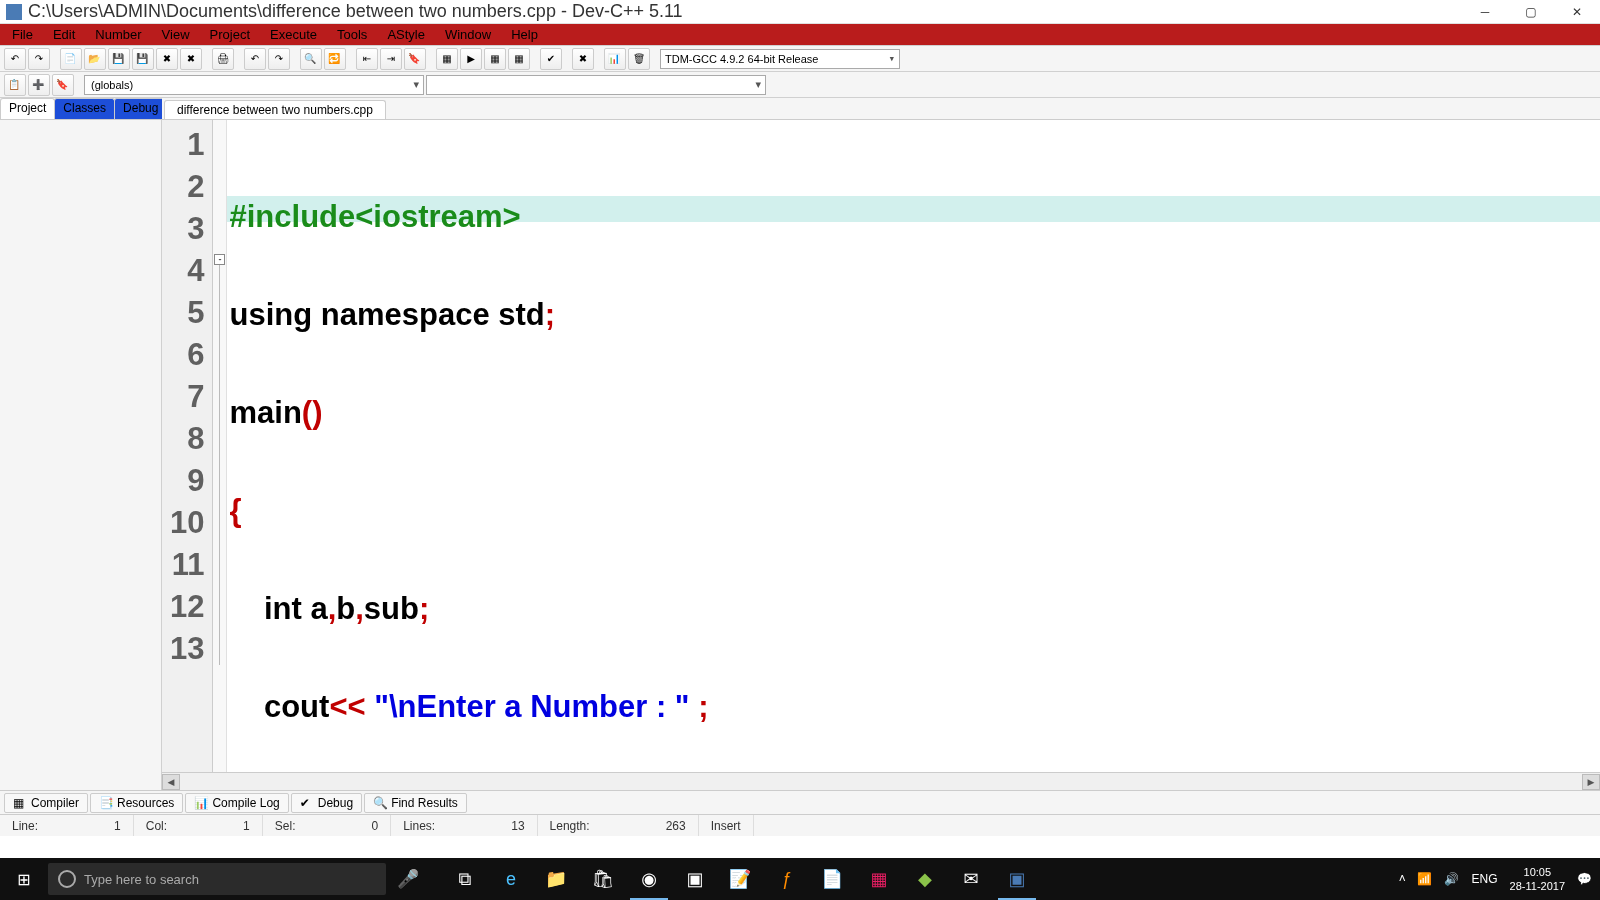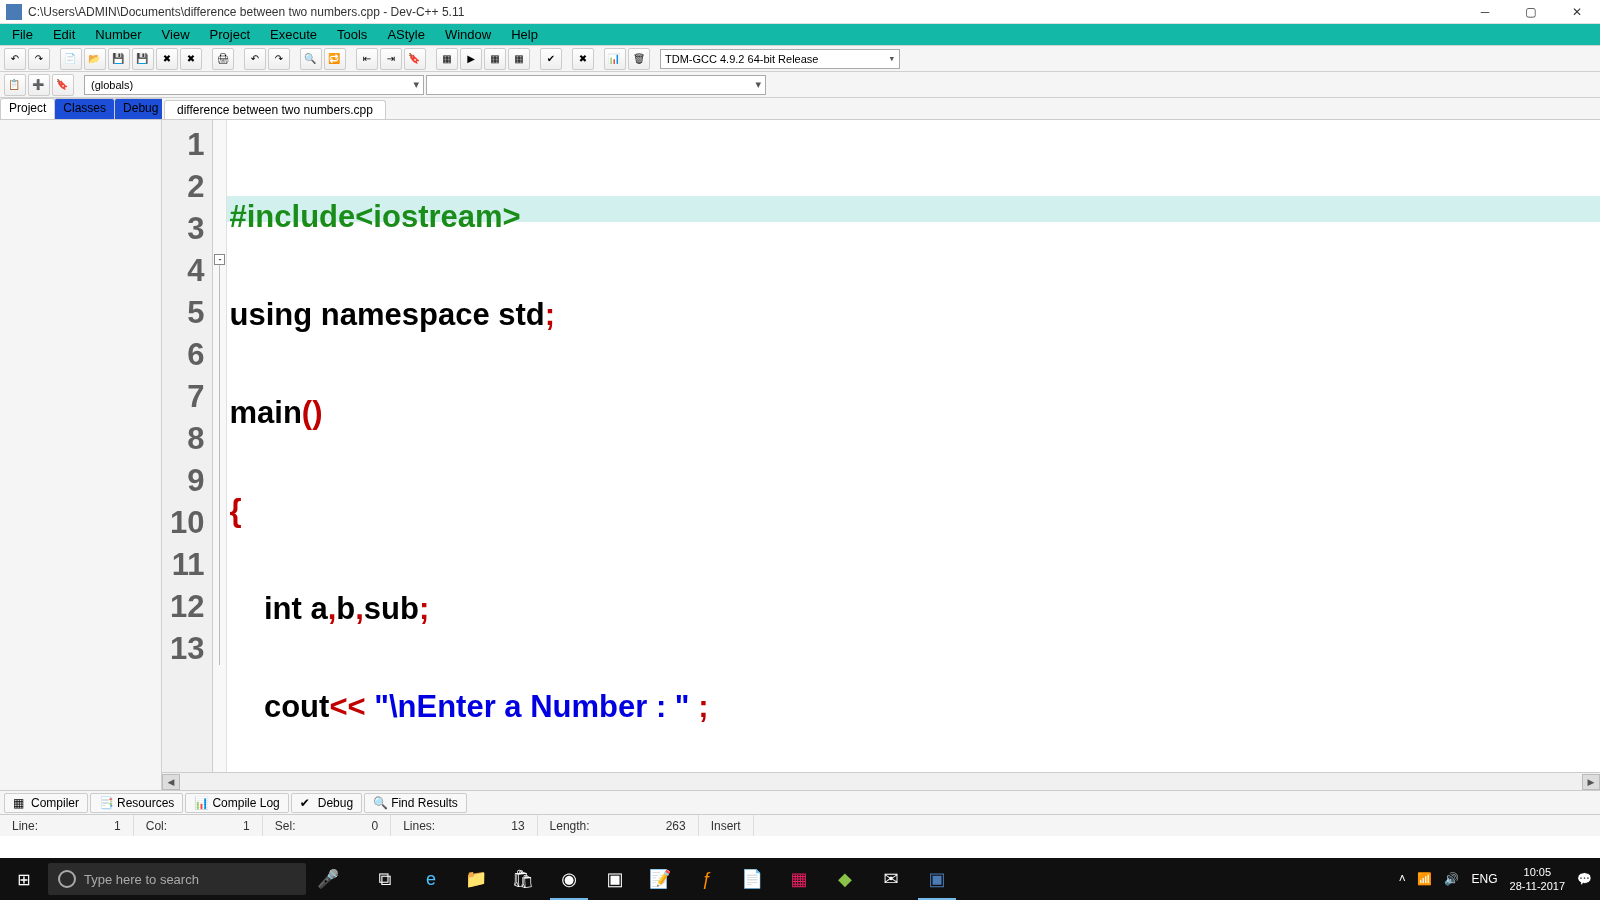--- a/index.html
+++ b/index.html
@@ -1,22 +1,22 @@
 <!DOCTYPE html>
 <html><head>
 <meta charset="utf-8">
 <style>
 * { margin: 0; padding: 0; box-sizing: border-box; font-family: "Segoe UI", Tahoma, sans-serif; }
 body { background: #fff; width: 1600px; height: 900px; overflow: hidden; position: relative; }
 .title-bar { height: 24px; background: #fff; display: flex; align-items: center; border-bottom: 1px solid #e0e0e0; }
 .app-icon { width: 16px; height: 16px; background: #4a7bb5; margin: 0 6px; display: inline-block; }
-.title-text { font-size: 12px; color: #333; flex: 1; }
+.title-text { font-size: 18px; color: #333; flex: 1; }
 .win-controls { display: flex; }
 .win-btn { width: 46px; height: 24px; display: flex; align-items: center; justify-content: center; font-size: 12px; color: #333; }
-.menu-bar { height: 22px; background: #14b8a6; display: flex; align-items: center; padding: 0 2px; border-bottom: 1px solid #d0d0d0; }
+.menu-bar { height: 22px; background: #b91c1c; display: flex; align-items: center; padding: 0 2px; border-bottom: 1px solid #d0d0d0; }
 .menu-item { padding: 2px 10px; font-size: 13px; color: #000; }
 .toolbar1 { height: 26px; background: #f5f5f5; display: flex; align-items: center; padding: 0 4px; gap: 2px; border-bottom: 1px solid #d0d0d0; }
 .tb-btn { width: 22px; height: 22px; border: 1px solid #ccc; background: linear-gradient(#fff,#eee); border-radius: 2px; display: flex; align-items: center; justify-content: center; font-size: 10px; }
 .tb-sep { width: 6px; }
 .compiler-combo { height: 20px; border: 1px solid #aaa; background: #fff; font-size: 11px; font-family: monospace; padding: 0 18px 0 4px; display: flex; align-items: center; position: relative; min-width: 240px; }
 .compiler-combo::after { content: "▾"; position: absolute; right: 4px; color: #555; }
 .toolbar2 { height: 26px; background: #f5f5f5; display: flex; align-items: center; padding: 0 4px; gap: 2px; border-bottom: 1px solid #d0d0d0; }
 .combo { height: 20px; border: 1px solid #aaa; background: #fff; font-size: 11px; padding: 0 18px 0 6px; display: flex; align-items: center; position: relative; text-align: right; }
 .combo::after { content: "▾"; position: absolute; right: 4px; color: #555; }
 .combo.globals { width: 340px; }
@@ -47,21 +47,21 @@
 .hscroll { height: 18px; background: #f0f0f0; border-top: 1px solid #ccc; display: flex; align-items: center; }
 .hscroll .arrow { width: 18px; height: 16px; background: #ddd; border: 1px solid #bbb; display: flex; align-items: center; justify-content: center; font-size: 9px; color: #555; }
 .hscroll .track { flex: 1; height: 16px; background: #f0f0f0; }
 .bottom-tabs { height: 24px; background: #f5f5f5; border-top: 1px solid #ccc; display: flex; align-items: center; padding: 0 4px; gap: 2px; }
 .bottom-tab { padding: 2px 8px; font-size: 12px; display: flex; align-items: center; gap: 4px; border: 1px solid #ccc; background: #f8f8f8; border-radius: 2px; }
 .bt-icon { width: 14px; height: 14px; display: inline-block; }
 .status-bar { height: 22px; background: #f5f5f5; border-top: 1px solid #ccc; display: flex; align-items: center; font-size: 12px; color: #333; }
 .status-cell { padding: 0 12px; border-right: 1px solid #ddd; height: 100%; display: flex; align-items: center; gap: 33px; }
 .taskbar { position: absolute; bottom: 0; left: 0; right: 0; height: 42px; background: #101010; display: flex; align-items: center; color: #fff; }
 .start-btn { width: 48px; height: 42px; display: flex; align-items: center; justify-content: center; font-size: 16px; }
-.search-box { width: 258px; height: 32px; background: #2b2b2b; display: flex; align-items: center; border-radius: 2px; padding: 0 10px; gap: 8px; }
+.search-box { width: 338px; height: 32px; background: #2b2b2b; display: flex; align-items: center; border-radius: 2px; padding: 0 10px; gap: 8px; }
 .search-circle { width: 18px; height: 18px; border: 2px solid #aaa; border-radius: 50%; }
 .search-text { color: #aaa; font-size: 13px; }
 .task-icons { display: flex; align-items: center; gap: 0; margin-left: 10px; }
 .task-icon { width: 46px; height: 42px; display: flex; align-items: center; justify-content: center; font-size: 18px; position: relative; }
 .task-icon.active::after { content: ""; position: absolute; bottom: 0; left: 4px; right: 4px; height: 2px; background: #76b9ed; }
 .tray { margin-left: auto; display: flex; align-items: center; gap: 12px; padding-right: 8px; font-size: 12px; }
 .tray-time { text-align: center; line-height: 14px; font-size: 11px; }
 </style>
 </head>
 <body>

